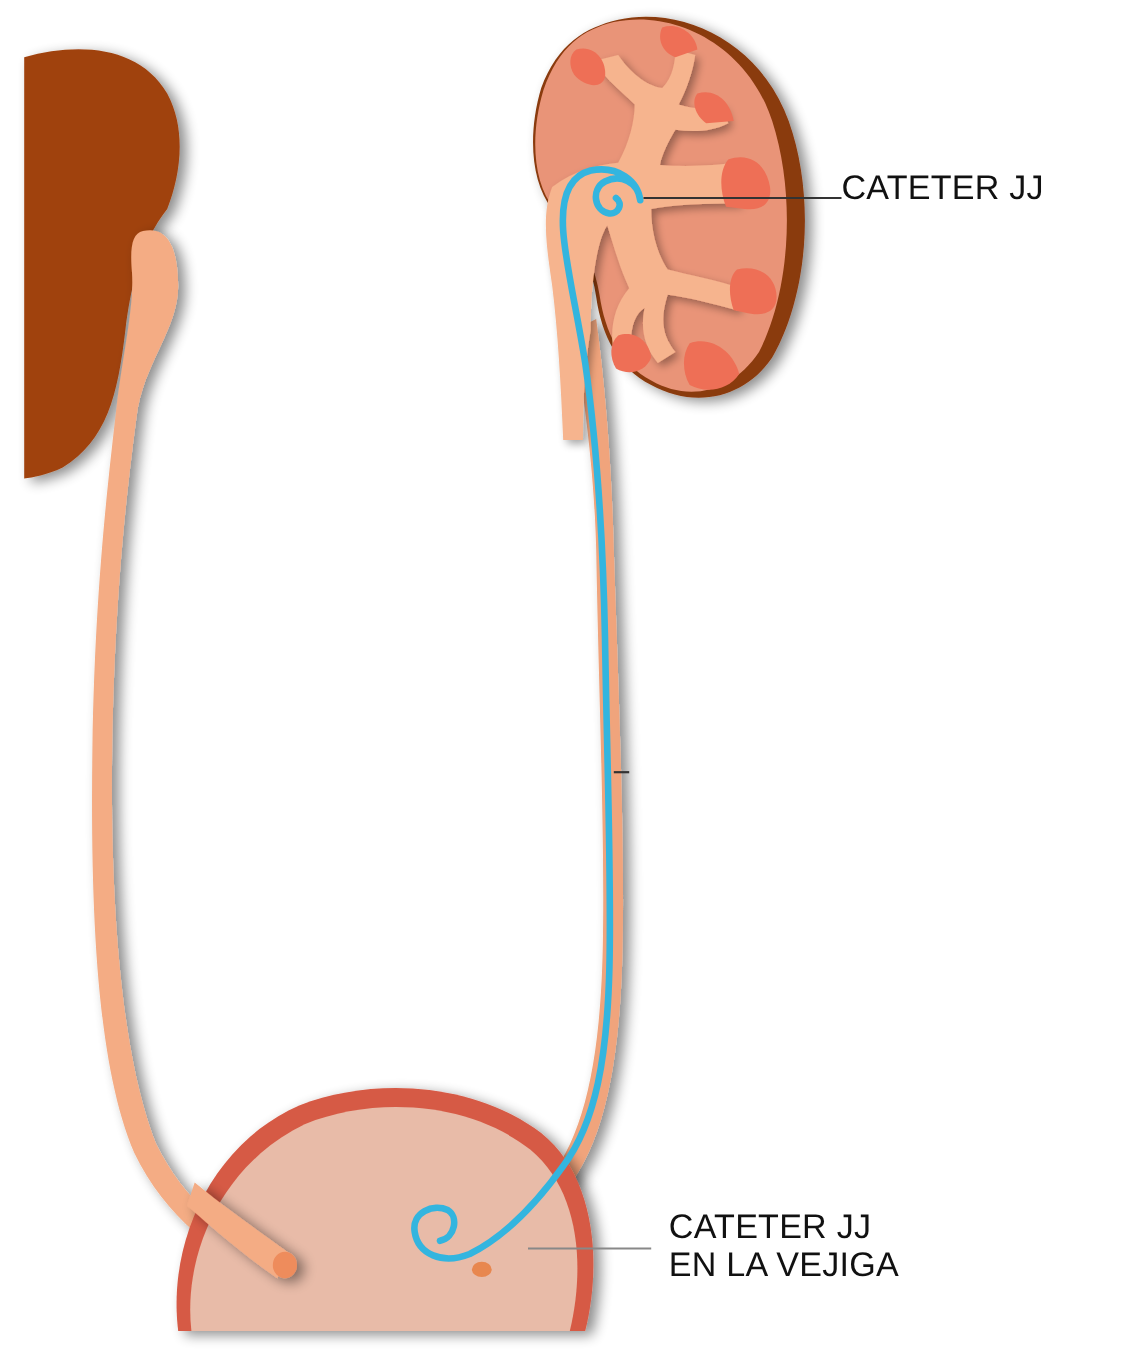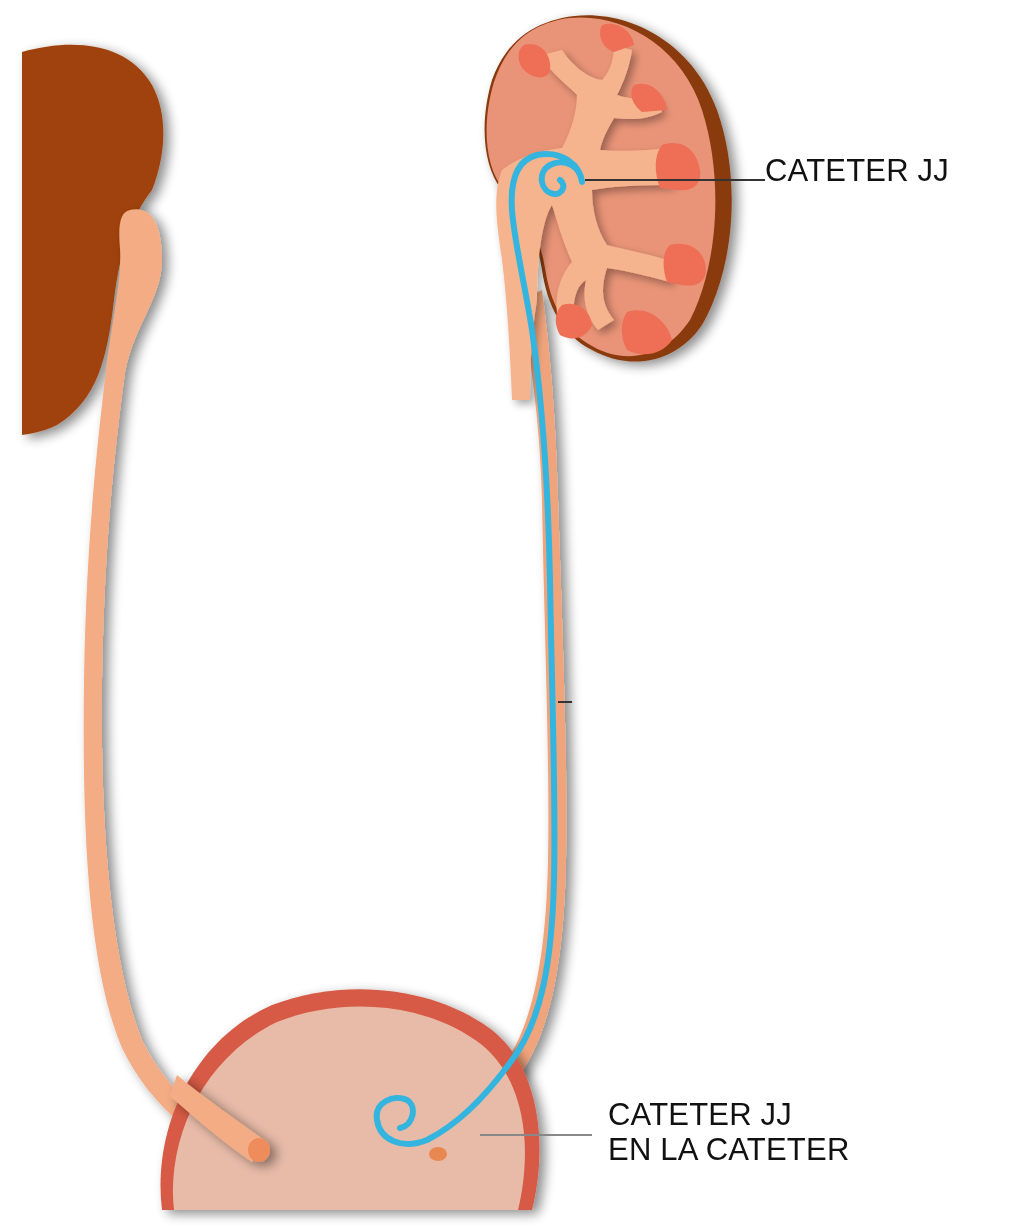--- a/index.html
+++ b/index.html
@@ -101,15 +101,15 @@
     <line x1="478" y1="1135" x2="590" y2="1135" stroke="#888888" stroke-width="2"></line>
     <line x1="556" y1="702" x2="570" y2="702" stroke="#333333" stroke-width="2"></line>
   </svg>
 
   <div class="label" id="label-kidney">
     <span>CATETER JJ</span>
   </div>
 
   <div class="label" id="label-bladder">
     <span>CATETER JJ</span>
-    <span>EN LA CATETER</span>
+    <span>EN LA VEJIGA</span>
   </div>
 </div>
 
 </body></html>

